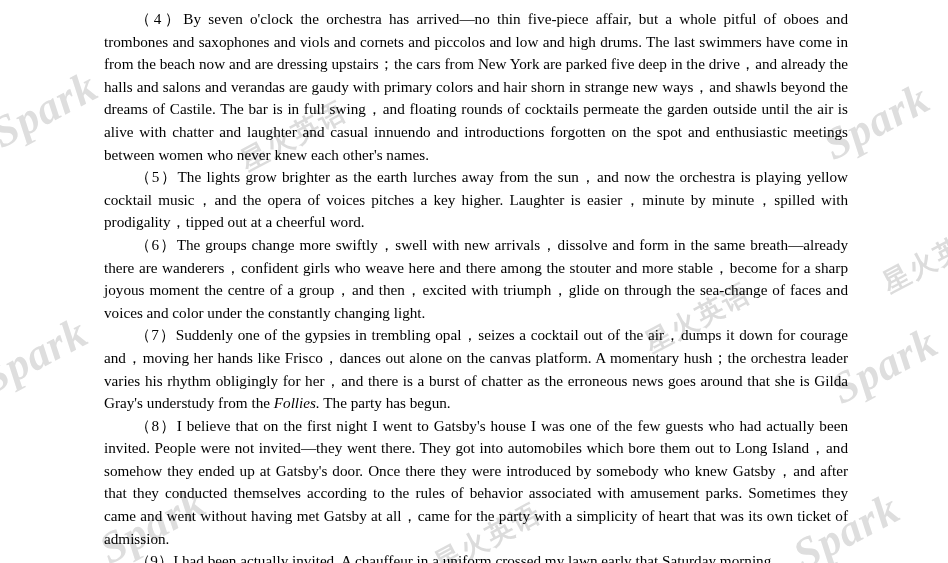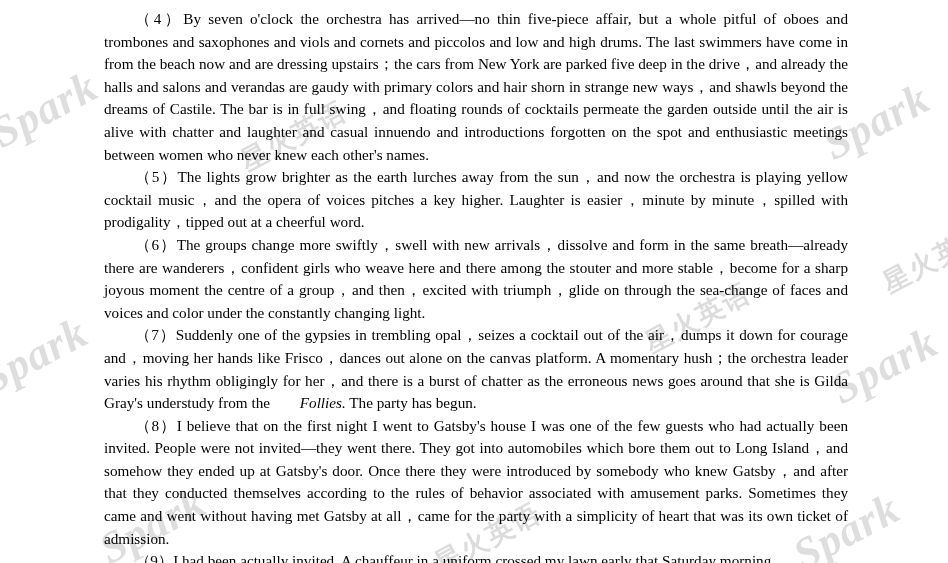--- a/index.html
+++ b/index.html
@@ -30,21 +30,20 @@
     position: relative;
     z-index: 2;
   }
   .para {
     margin: 0;
     text-indent: 2.05em;
     text-align: justify;
   }
   .para .ital {
     font-style: italic;
-    margin-left: 26px;
   }
   .footer {
     position: absolute;
     left: 0;
     right: 0;
     bottom: 8px;
     text-align: center;
     font-size: 15.2px;
     letter-spacing: 0.5px;
     z-index: 2;

